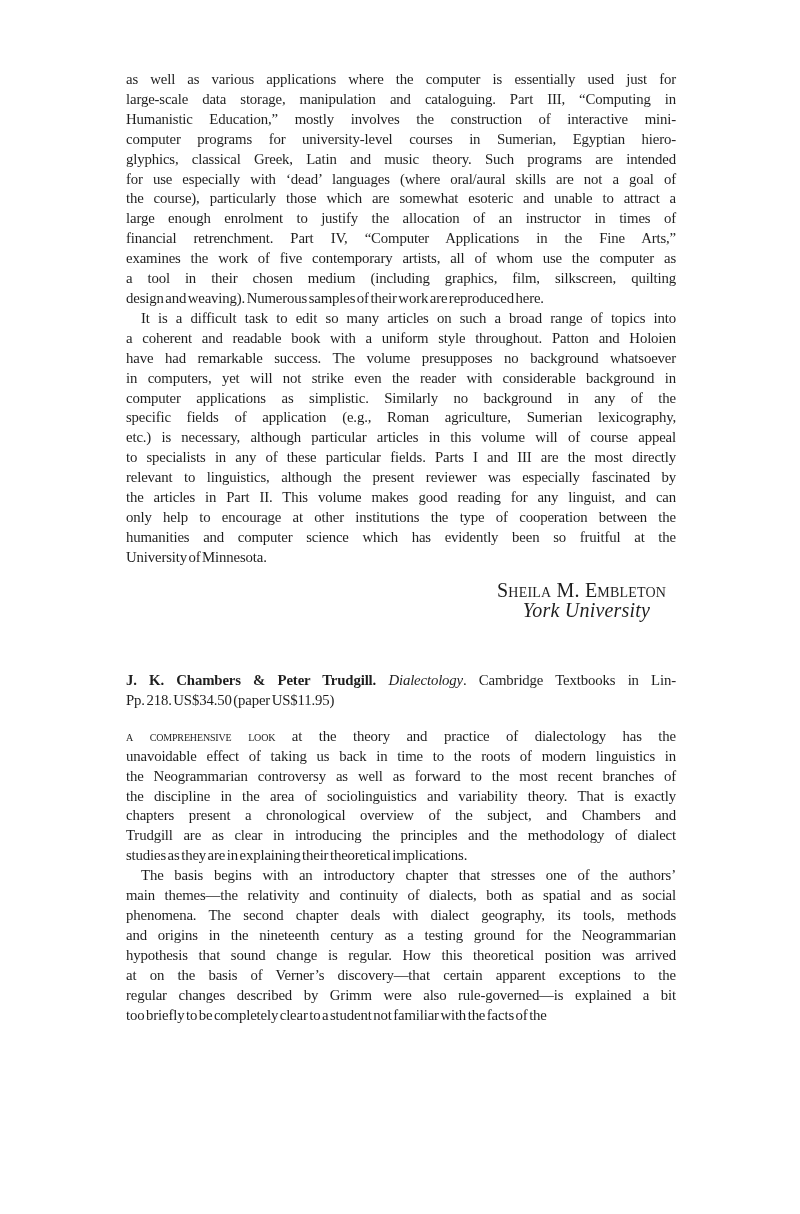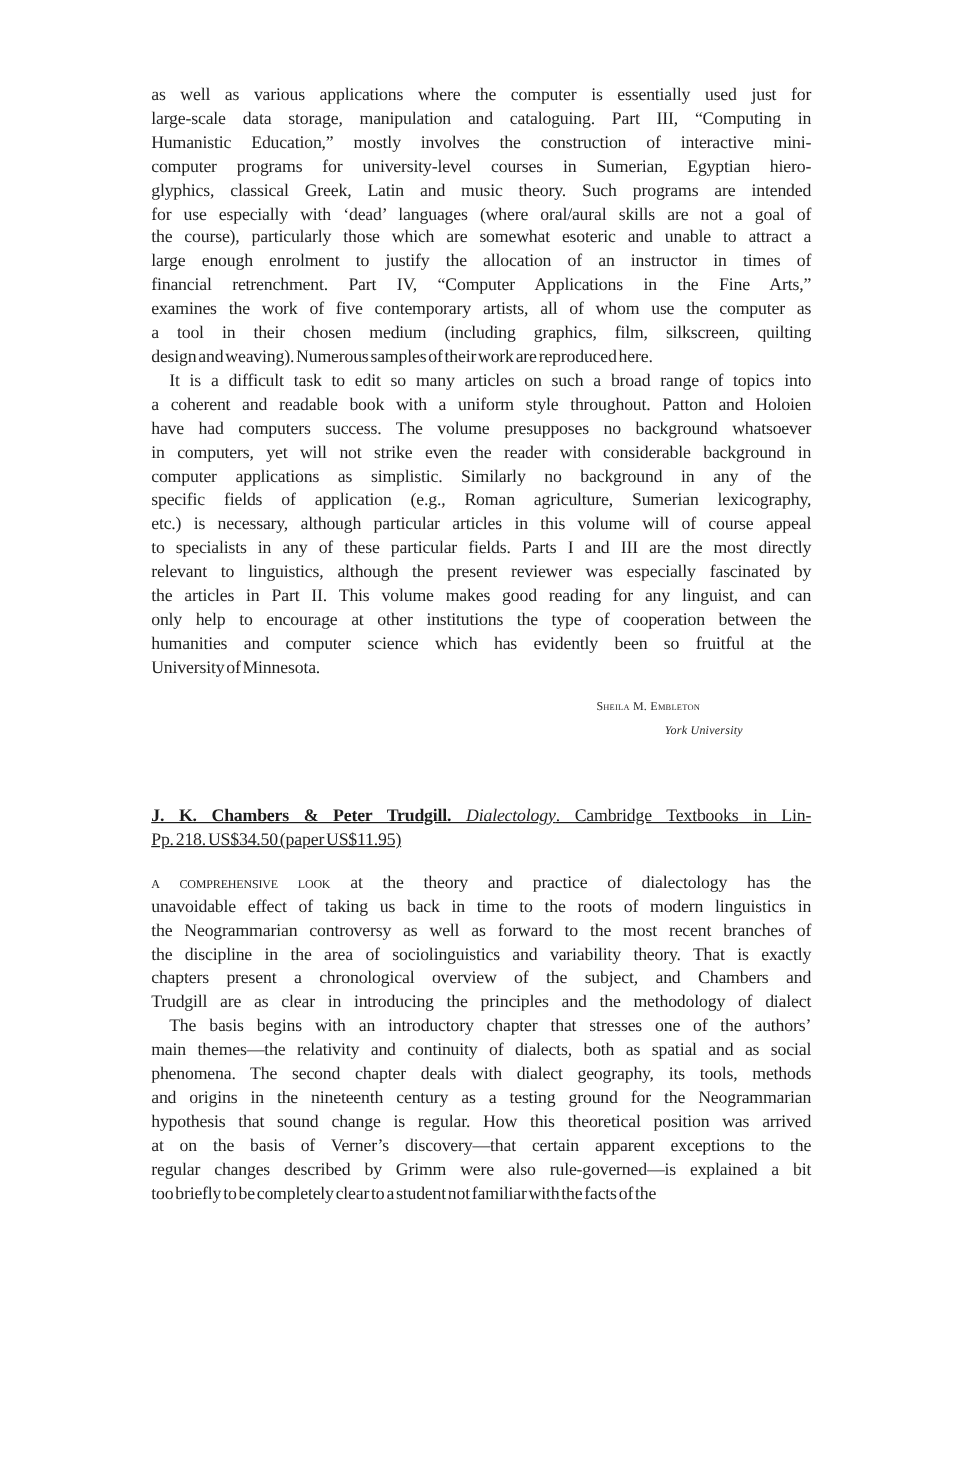--- a/index.html
+++ b/index.html
@@ -28,30 +28,29 @@
   }
   .line.last { text-align-last: left; }
   .line.indent { text-indent: 15px; }
   .run-b  { font-weight: 700; }
   .run-i  { font-style: italic; }
   .run-sc { font-variant: small-caps; }
   .signature {
     margin-top: 12px;
     margin-left: 371px;
     line-height: 20px;
-    font-size: 10px;
+    font-size: 20px;
     letter-spacing: 0.2px;
     word-spacing: 0;
   }
   .sig-name { font-variant: small-caps; }
   .sig-affiliation { font-style: italic; text-align: center; }
   .citation {
     margin-top: 50px;
     line-height: 20.6px;
-    text-decoration: underline;
   }
   .review-body-first { margin-top: 16px; }
   .page-footer {
     position: absolute;
     left: 124px;
     top: 1102px;
     font-size: 20px;
     letter-spacing: 0.2px;
   }
 </style>
@@ -73,21 +72,21 @@
         <div class="line"><span>large enough enrolment to justify the allocation of an instructor in times of</span></div>
         <div class="line"><span>financial retrenchment. Part IV, “Computer Applications in the Fine Arts,”</span></div>
         <div class="line"><span>examines the work of five contemporary artists, all of whom use the computer as</span></div>
         <div class="line"><span>a tool in their chosen medium (including graphics, film, silkscreen, quilting</span></div>
         <div class="line last"><span>design and weaving). Numerous samples of their work are reproduced here.</span></div>
       </div>
 
     <div>
         <div class="line indent"><span>It is a difficult task to edit so many articles on such a broad range of topics into</span></div>
         <div class="line"><span>a coherent and readable book with a uniform style throughout. Patton and Holoien</span></div>
-        <div class="line"><span>have had computers success. The volume presupposes no background whatsoever</span></div>
+        <div class="line"><span>have had remarkable success. The volume presupposes no background whatsoever</span></div>
         <div class="line"><span>in computers, yet will not strike even the reader with considerable background in</span></div>
         <div class="line"><span>computer applications as simplistic. Similarly no background in any of the</span></div>
         <div class="line"><span>specific fields of application (e.g., Roman agriculture, Sumerian lexicography,</span></div>
         <div class="line"><span>etc.) is necessary, although particular articles in this volume will of course appeal</span></div>
         <div class="line"><span>to specialists in any of these particular fields. Parts I and III are the most directly</span></div>
         <div class="line"><span>relevant to linguistics, although the present reviewer was especially fascinated by</span></div>
         <div class="line"><span>the articles in Part II. This volume makes good reading for any linguist, and can</span></div>
         <div class="line"><span>only help to encourage at other institutions the type of cooperation between the</span></div>
         <div class="line"><span>humanities and computer science which has evidently been so fruitful at the</span></div>
         <div class="line last"><span>University of Minnesota.</span></div>
@@ -103,20 +102,21 @@
         <div class="line last"><span>Pp. 218. US$34.50 (paper US$11.95)</span></div>
       </div>
 
     <div class="review-body-first">
         <div class="line"><span class="run-sc">a comprehensive look</span><span> at the theory and practice of dialectology has the</span></div>
         <div class="line"><span>unavoidable effect of taking us back in time to the roots of modern linguistics in</span></div>
         <div class="line"><span>the Neogrammarian controversy as well as forward to the most recent branches of</span></div>
         <div class="line"><span>the discipline in the area of sociolinguistics and variability theory. That is exactly</span></div>
         <div class="line"><span>chapters present a chronological overview of the subject, and Chambers and</span></div>
         <div class="line"><span>Trudgill are as clear in introducing the principles and the methodology of dialect</span></div>
+        <div class="line last"><span>studies as they are in explaining their theoretical implications.</span></div>
       </div>
 
     <div>
         <div class="line indent"><span>The basis begins with an introductory chapter that stresses one of the authors’</span></div>
         <div class="line"><span>main themes—the relativity and continuity of dialects, both as spatial and as social</span></div>
         <div class="line"><span>phenomena. The second chapter deals with dialect geography, its tools, methods</span></div>
         <div class="line"><span>and origins in the nineteenth century as a testing ground for the Neogrammarian</span></div>
         <div class="line"><span>hypothesis that sound change is regular. How this theoretical position was arrived</span></div>
         <div class="line"><span>at on the basis of Verner’s discovery—that certain apparent exceptions to the</span></div>
         <div class="line"><span>regular changes described by Grimm were also rule-governed—is explained a bit</span></div>

